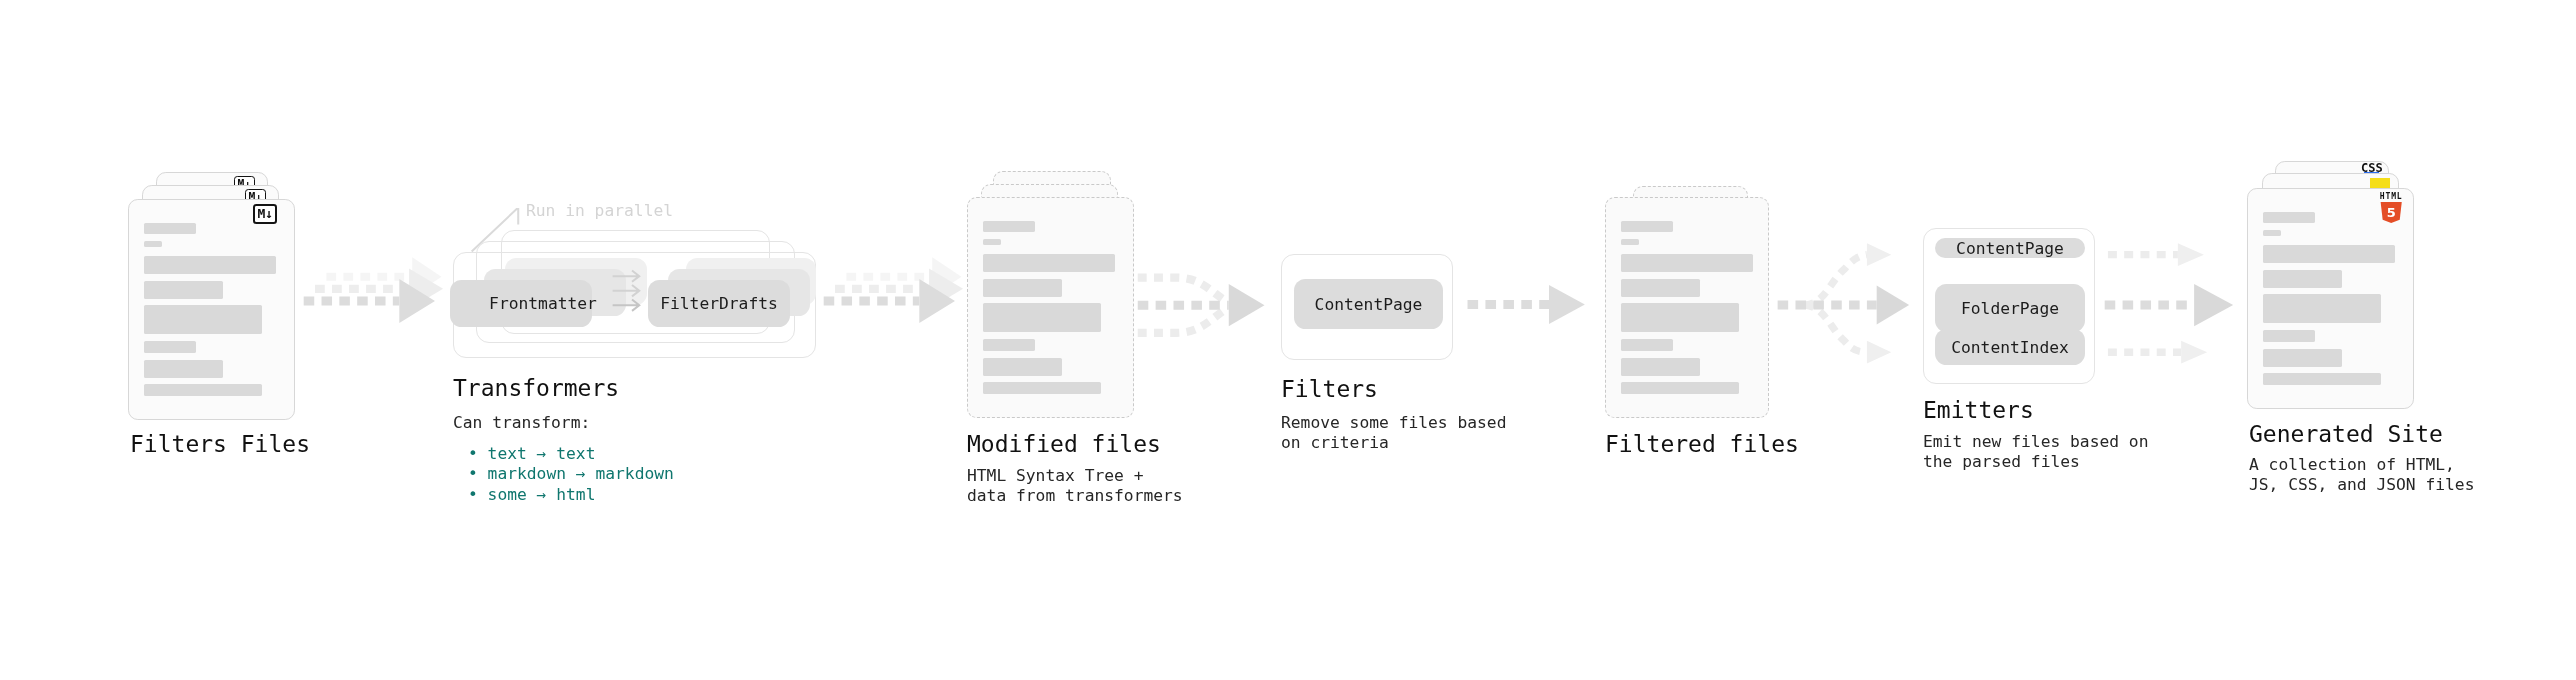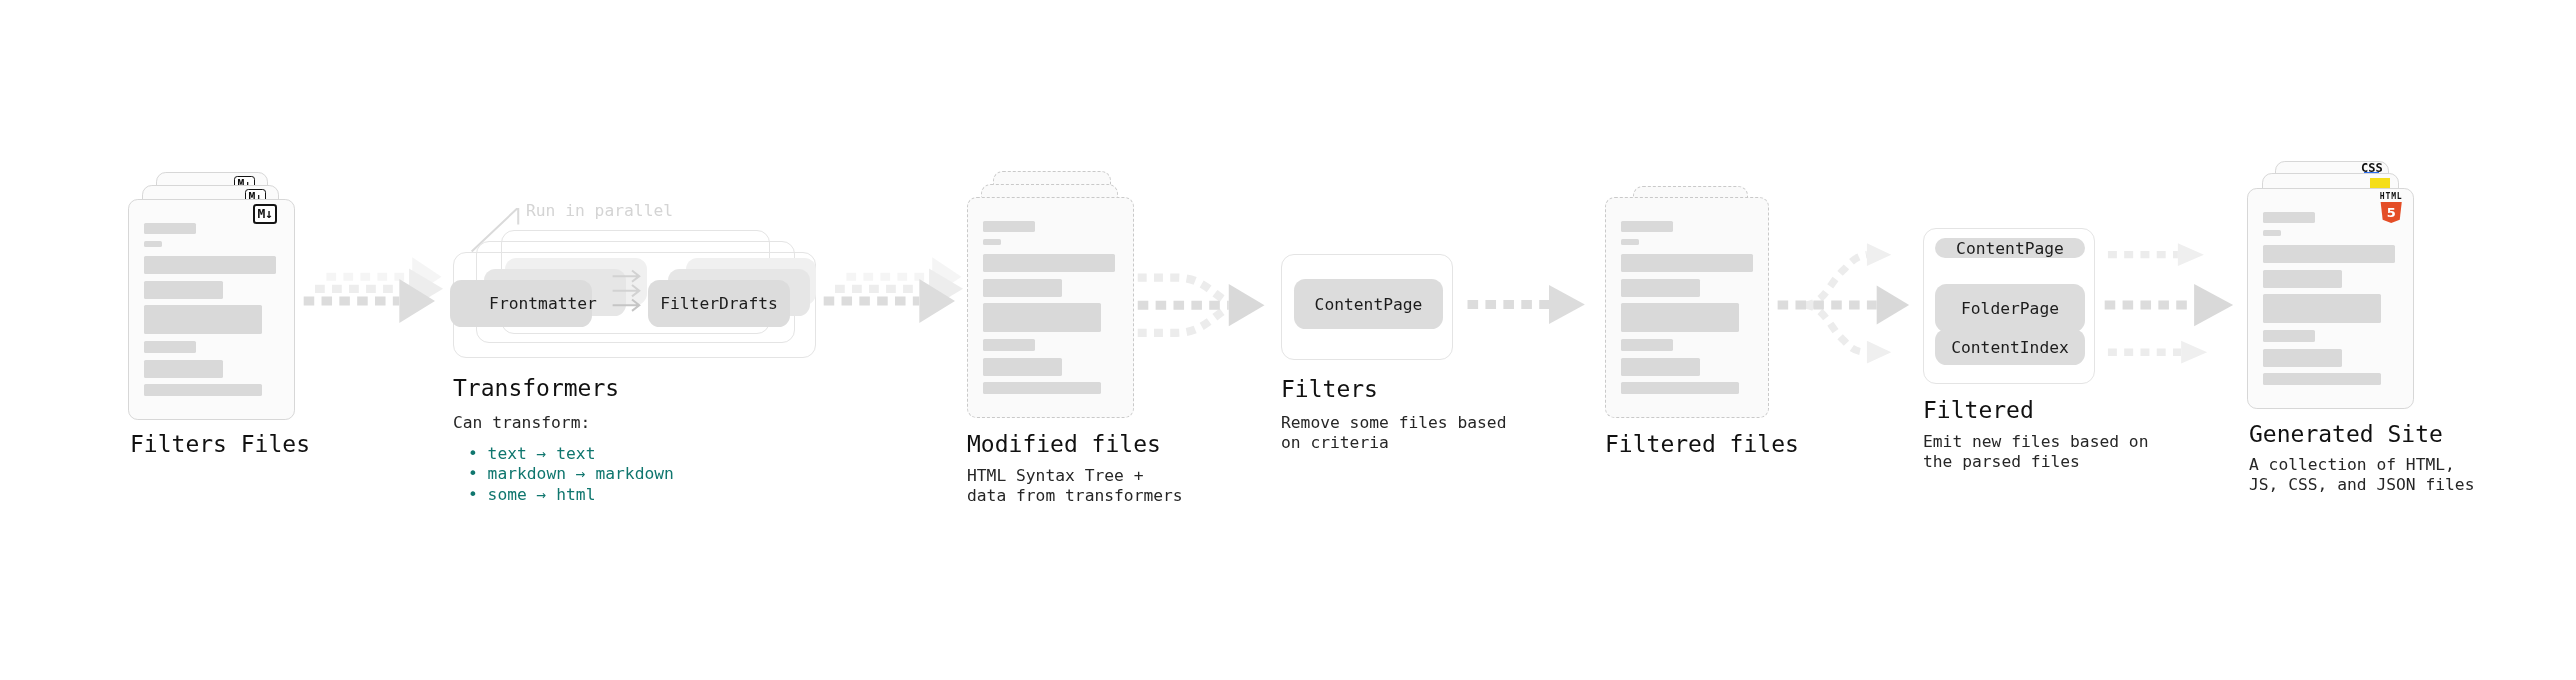--- a/index.html
+++ b/index.html
@@ -195,21 +195,21 @@
       <path d="M2 80 H124" stroke="#dcdcdc" stroke-width="11" stroke-dasharray="13 9"></path>
       <polygon points="124,56 124,104 164,80" fill="#d9d9d9" stroke="none"></polygon>
     </g>
   </svg>
 
   <div>
     <div class="container-box" style="left:1923px;top:228px;width:172px;height:156px;"></div>
     <div class="gray-box" style="left:1935px;top:238px;width:150px;height:20px;">ContentPage</div>
     <div class="gray-box" style="left:1935px;top:284px;width:150px;height:48px;">FolderPage</div>
     <div class="gray-box" style="left:1935px;top:329px;width:150px;height:36px;">ContentIndex</div>
-    <div class="stage-title" style="left:1923px;top:397px;">Filtered</div>
+    <div class="stage-title" style="left:1923px;top:397px;">Emitters</div>
     <div class="stage-desc" style="left:1923px;top:432px;">Emit new files based on
 the parsed files</div>
   </div>
 
   <svg class="abs" style="left:2103px;top:240px;" width="140" height="135" viewBox="0 0 172 166">
     <g fill="none">
       <path d="M6 18 H92" stroke="#ececec" stroke-width="9" stroke-dasharray="11 9"></path>
       <polygon points="92,4 92,32 124,18" fill="#efefef" stroke="none"></polygon>
       <path d="M2 80 H112" stroke="#dcdcdc" stroke-width="11" stroke-dasharray="13 9"></path>
       <polygon points="112,54 112,106 160,80" fill="#d9d9d9" stroke="none"></polygon>

